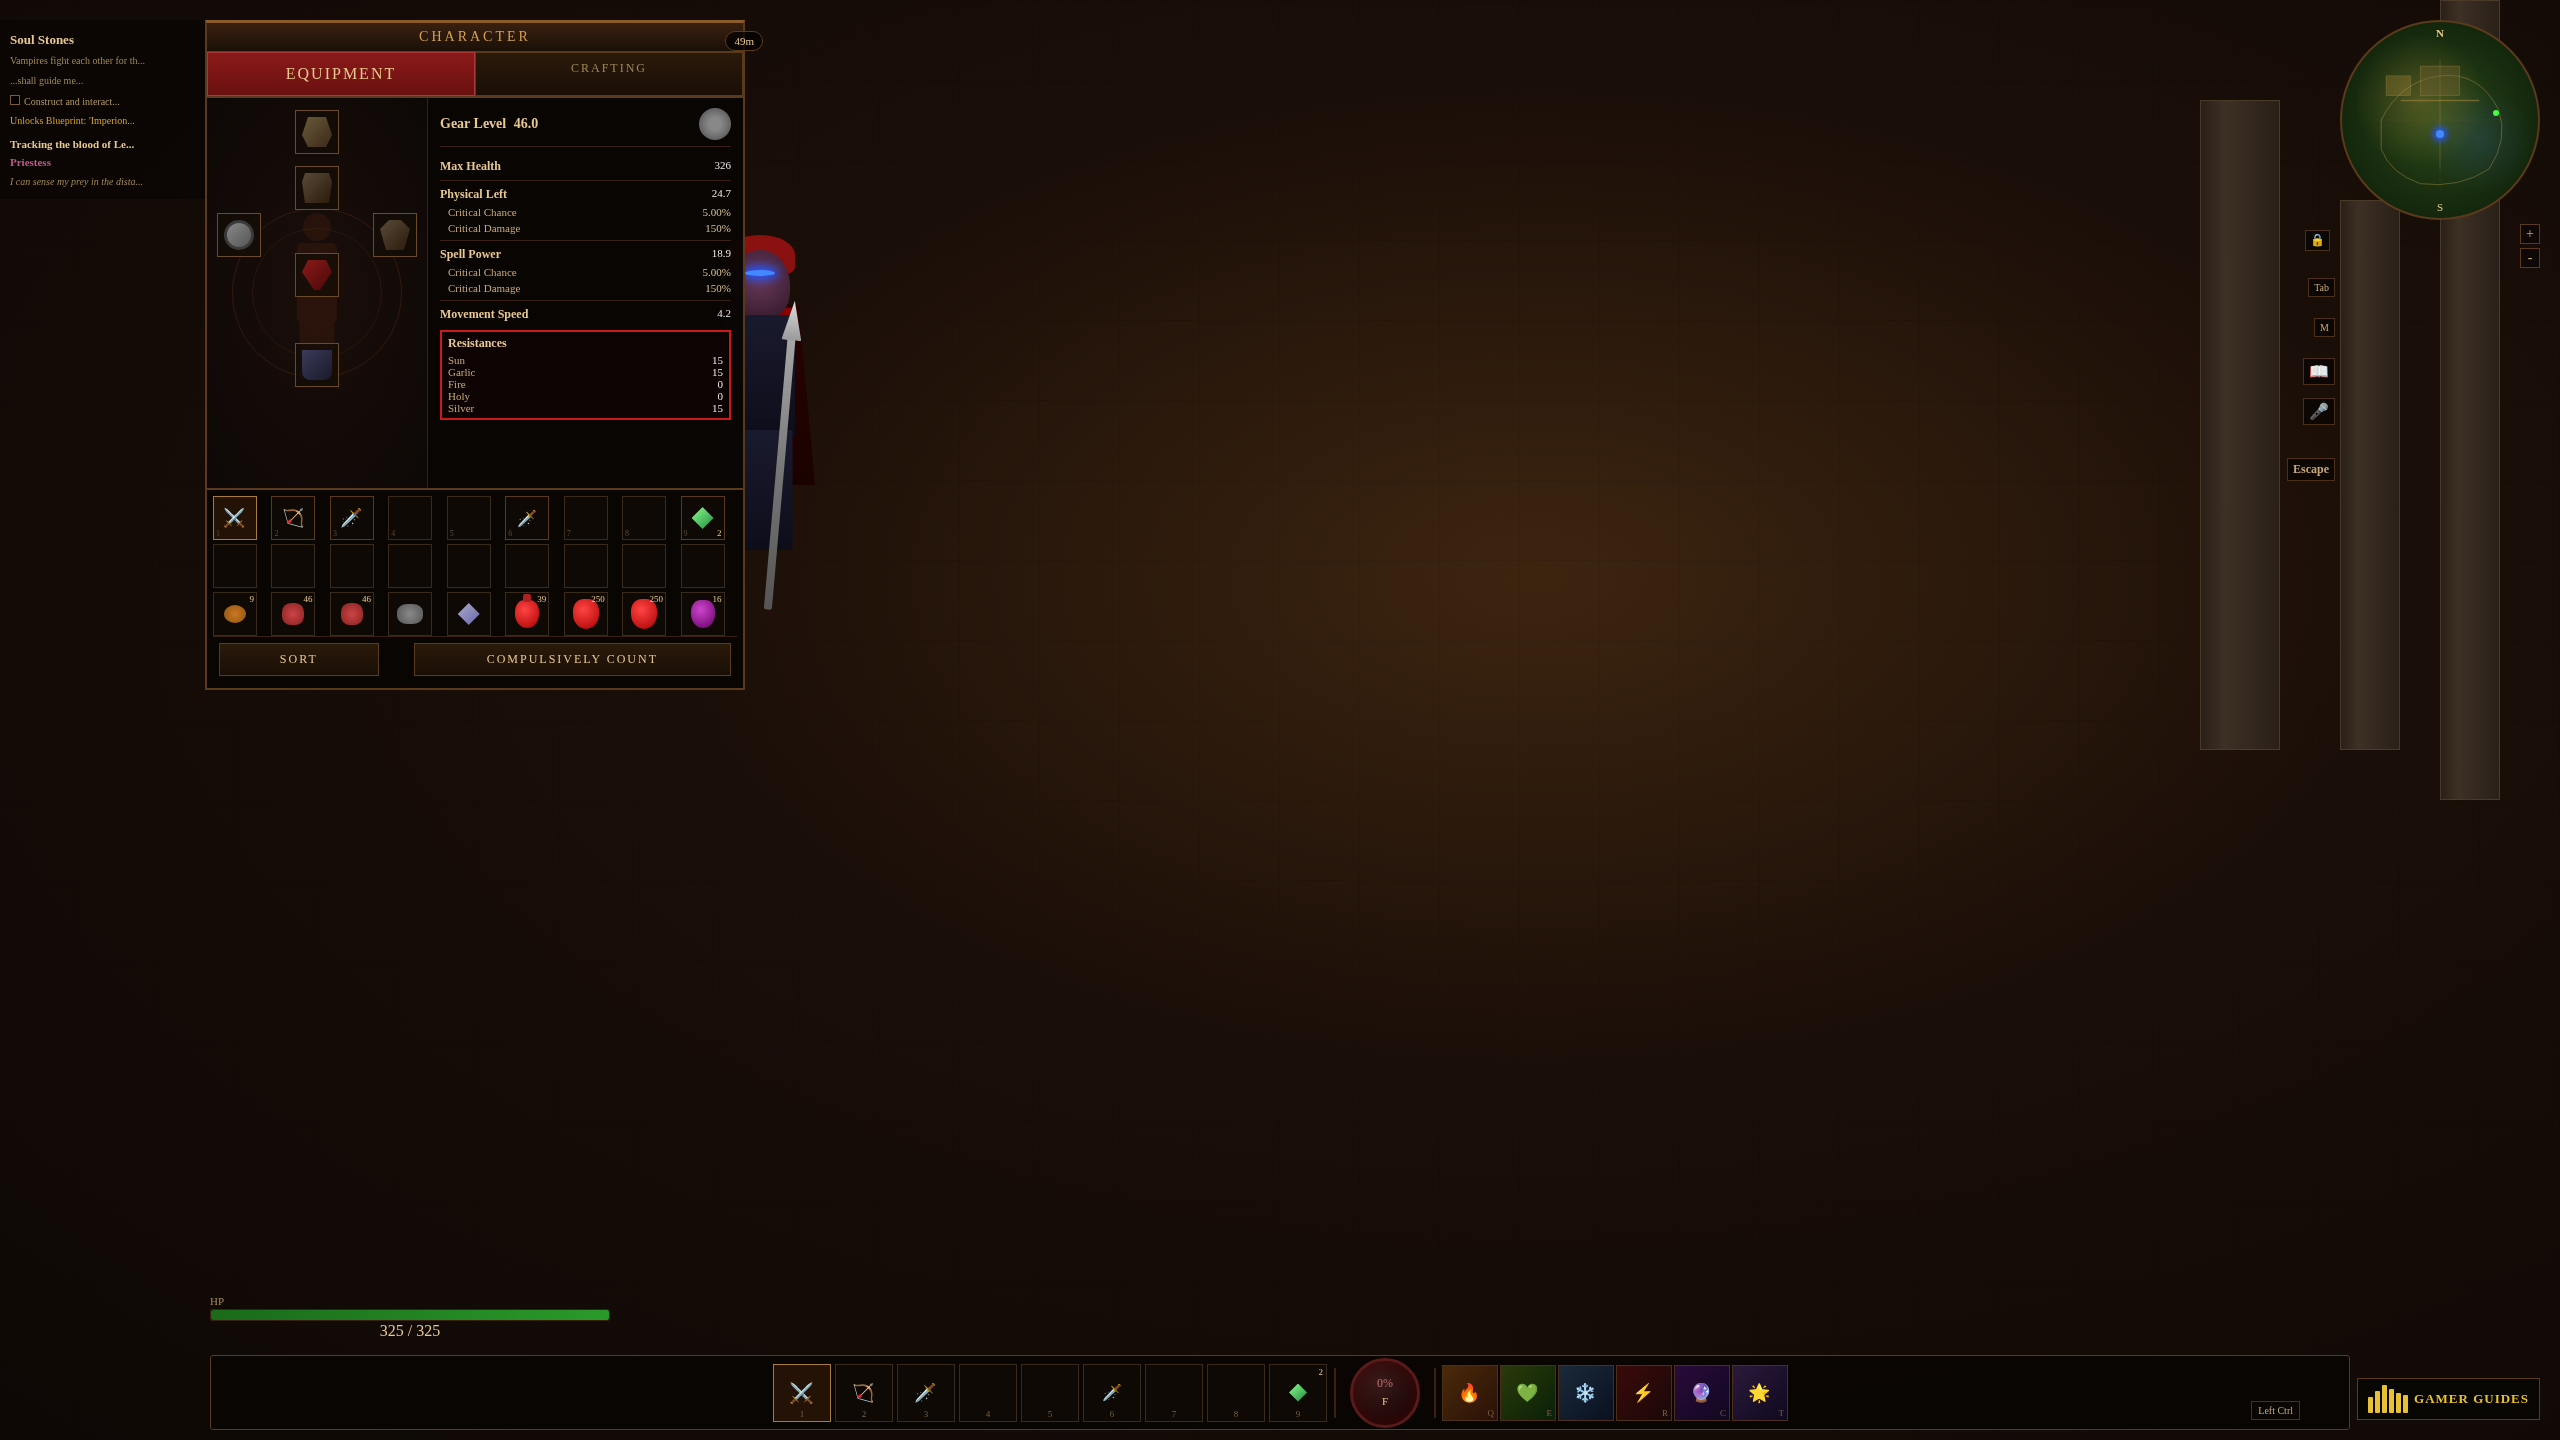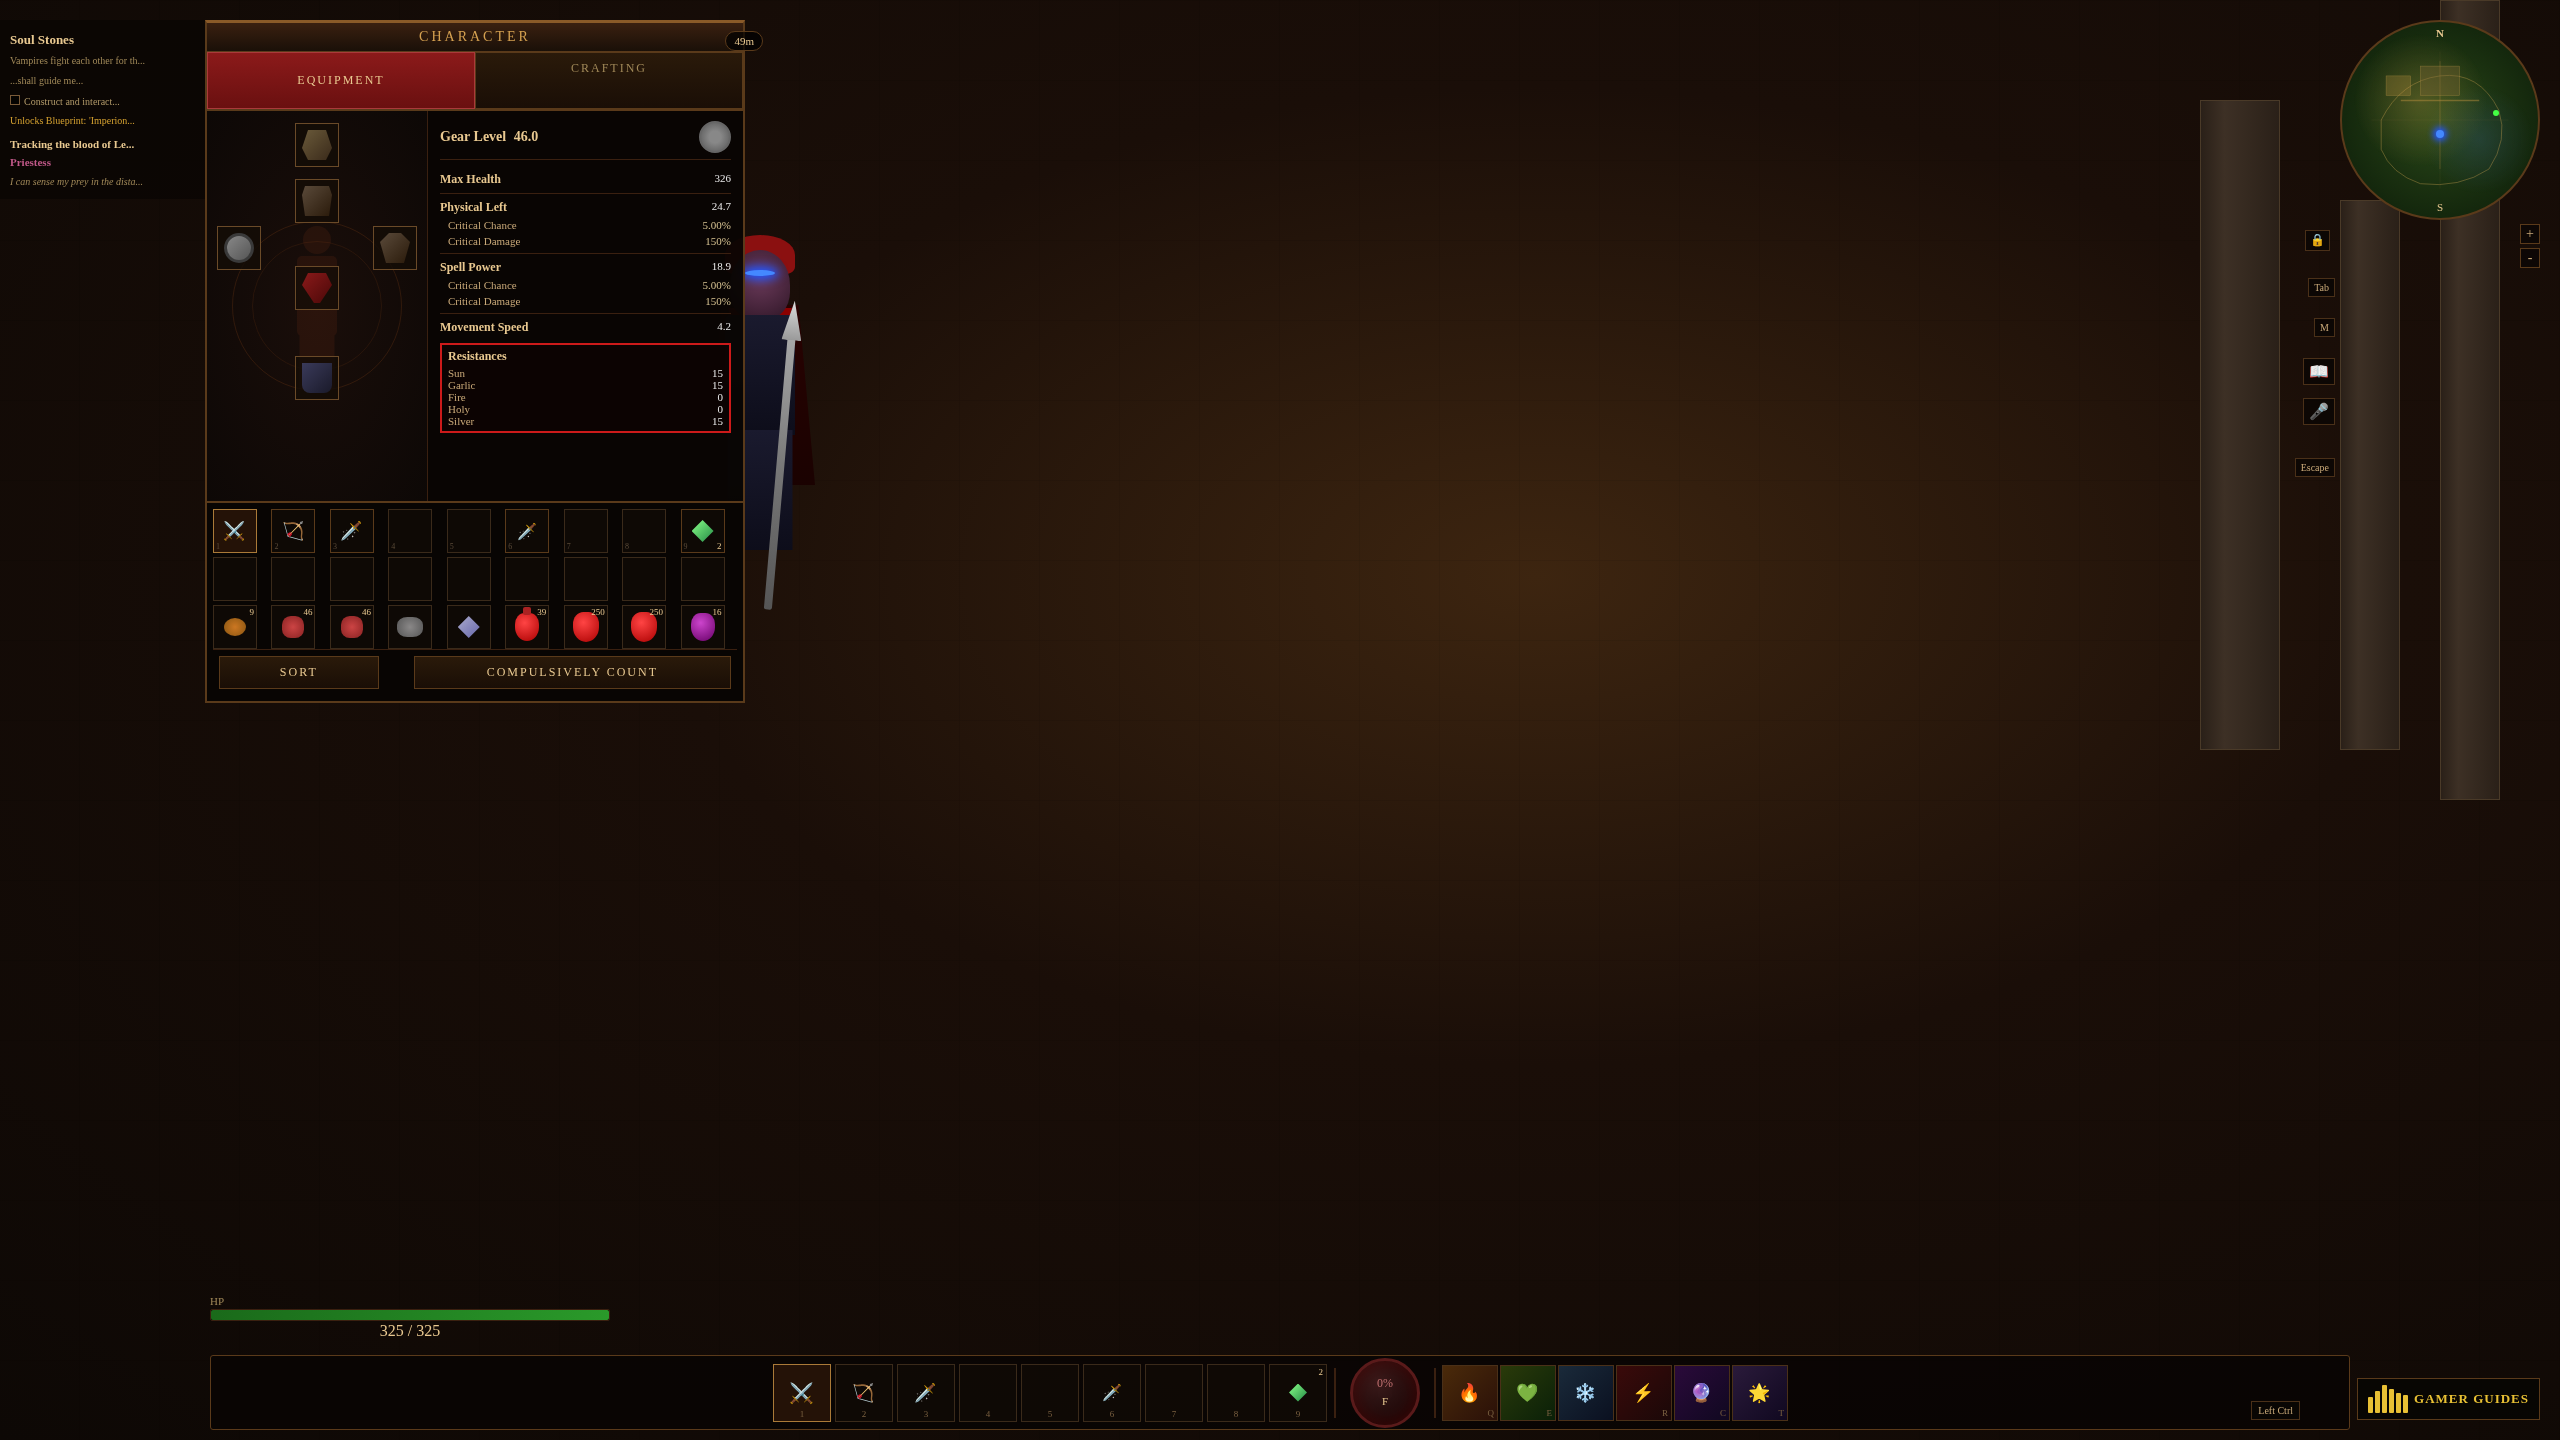--- a/index.html
+++ b/index.html
@@ -244,25 +244,25 @@
     }
 
     
     .panel-tabs {
       display: flex;
       border-bottom: 2px solid #5a3a1a;
     }
 
     .tab-equipment {
       flex: 1;
-      padding: 20px 0;
+      padding: 12px 0;
       text-align: center;
       background: linear-gradient(180deg, #8b1a1a 0%, #6a1010 100%);
       color: #e8c890;
-      font-size: 12px;
+      font-size: 16px;
       letter-spacing: 2px;
       border: 1px solid #aa3a3a;
       cursor: pointer;
     }
 
     .tab-crafting {
       flex: 1;
       padding: 8px 0;
       text-align: center;
       background: linear-gradient(180deg, #2a1a0a 0%, #1a0e06 100%);
@@ -1148,21 +1148,21 @@
   <div class="minimap-dot-green"></div>
 </div>
 
 <div class="minimap-plus" style="position:absolute;right:20px;top:224px;">+</div>
 <div class="minimap-minus" style="position:absolute;right:20px;top:248px;">-</div>
 
 <div class="side-tab" style="top:278px;">Tab</div>
 <div class="side-tab" style="top:318px;">M</div>
 <div class="side-tab" style="top:358px;font-size:16px;">📖</div>
 <div class="side-tab" style="top:398px;font-size:16px;">🎤</div>
-<div class="side-tab" style="top:458px;font-size:10px;">Escape</div>
+<div class="side-tab" style="top:458px;font-size:12px;font-weight:bold;">Escape</div>
 
 <div style="position:absolute;right:230px;top:230px;color:#c8a878;font-size:12px;background:rgba(10,6,4,0.8);border:1px solid #4a3018;padding:2px 4px;">🔒</div>
 
 <div class="hp-bar-container">
   <div class="hp-label">HP</div>
   <div class="hp-bar-bg">
     <div class="hp-bar-fill" style="width:100%;"></div>
   </div>
   <div class="hp-text">325 / 325</div>
 </div>

